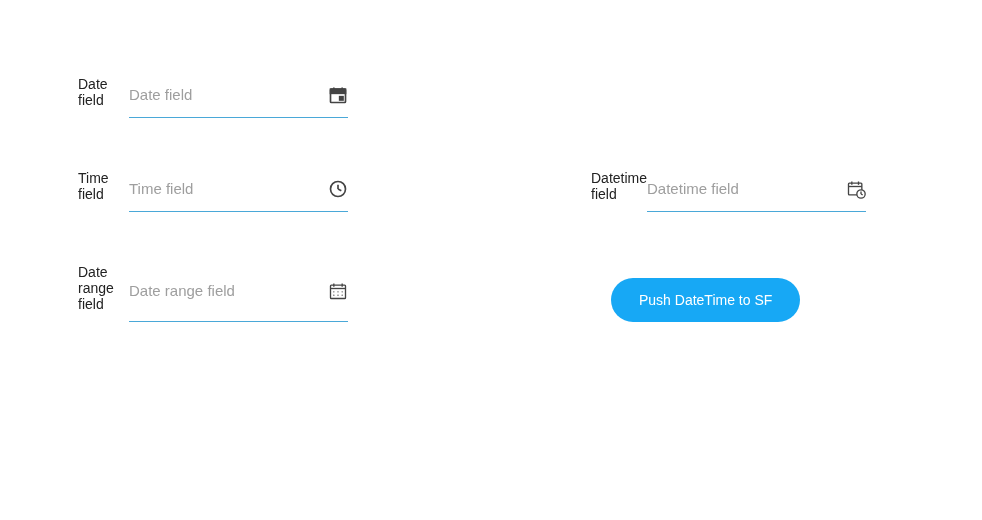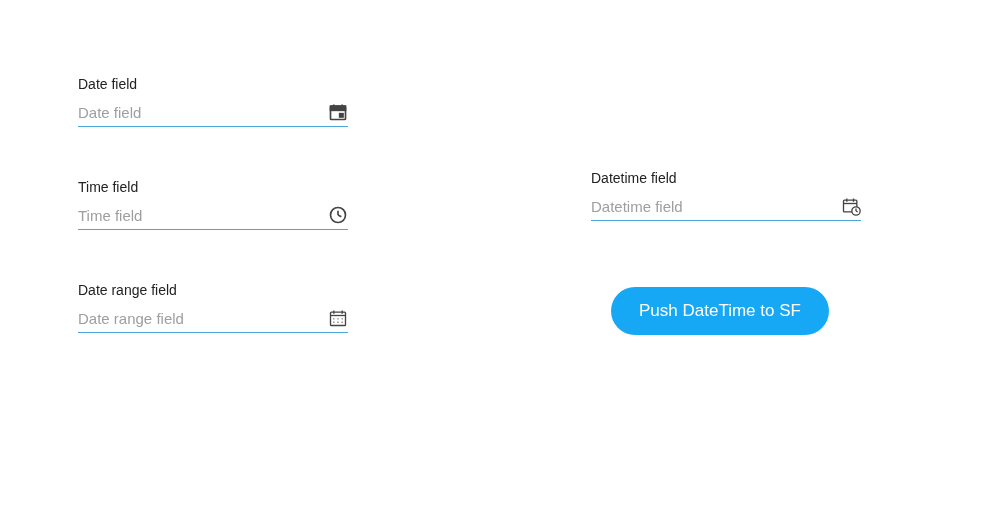--- a/index.html
+++ b/index.html
@@ -17,21 +17,21 @@
       width: 820px;
     }
     .row {
       display: flex;
       gap: 160px;
       margin-bottom: 52px;
     }
     .field-group {
       width: 270px;
       display: flex;
-      flex-direction: column;
+      flex-direction: row;
     }
     .field-label {
       font-size: 14px;
       color: #222;
       margin-bottom: 10px;
       font-weight: 400;
     }
     .input-line {
       display: flex;
       align-items: center;
@@ -59,21 +59,21 @@
       cursor: pointer;
       color: #444;
     }
     .icon svg { width: 20px; height: 20px; }
     .btn-primary {
       background: #17a8f5;
       color: #fff;
       border: none;
       border-radius: 999px;
       padding: 14px 28px;
-      font-size: 17px;
+      font-size: 14px;
       font-weight: 400;
       cursor: pointer;
     }
     .col-right {
       position: absolute;
       left: 513px;
       top: 4px;
       width: 270px;
     }
     .right-block {

